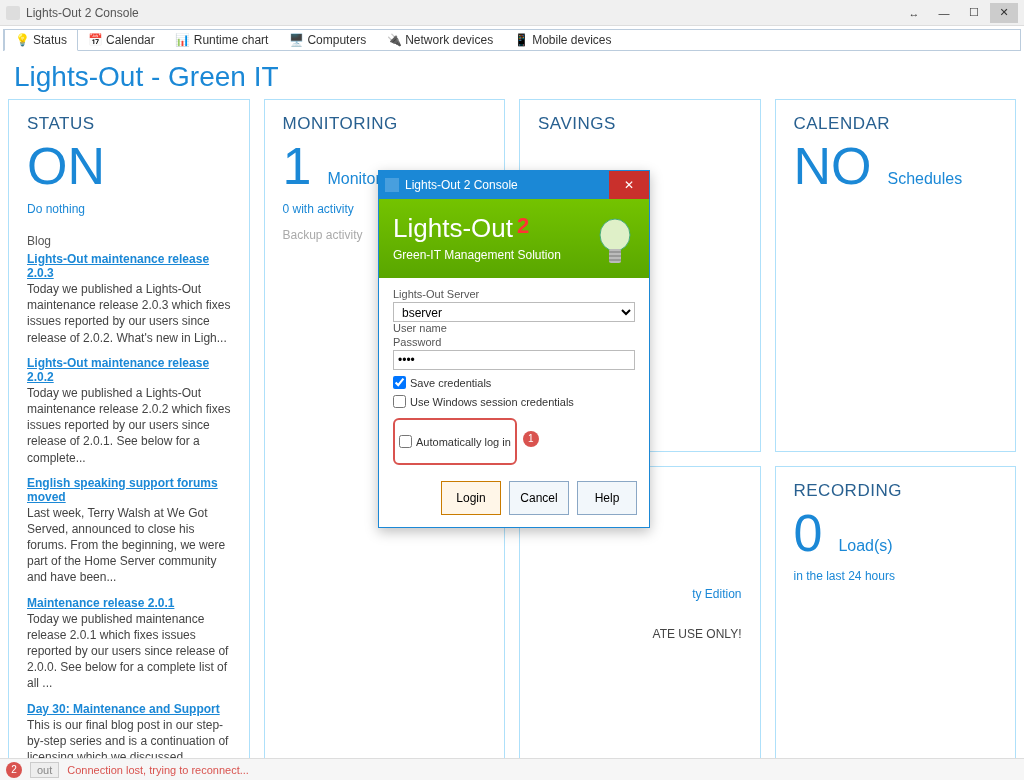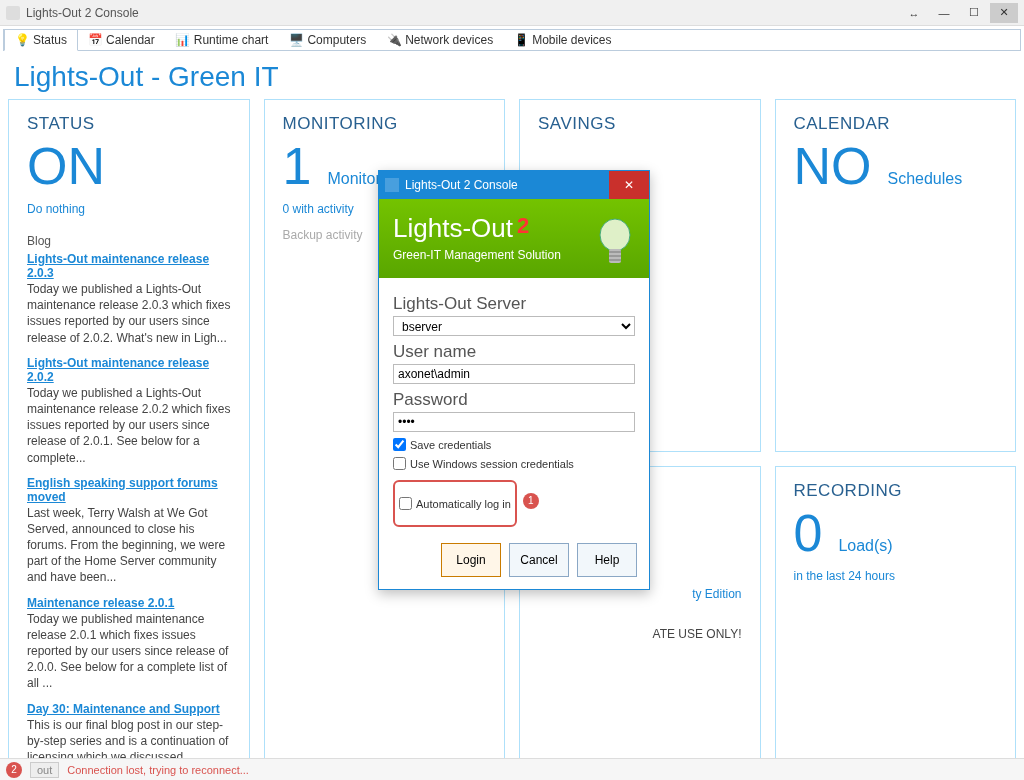--- a/index.html
+++ b/index.html
@@ -51,21 +51,21 @@
 .dialog .dtitle { height: 28px; background: #1b88d6; color: #fff; display: flex; align-items: center; padding: 0 6px; font-size: 12px; }
 .dialog .dtitle .dicon { width: 14px; height: 14px; background: #fff3; margin-right: 6px; }
 .dialog .dtitle .dtext { flex: 1; }
 .dialog .dtitle .dclose { width: 40px; height: 20px; background: #c9302c; color: #fff; display: flex; align-items: center; justify-content: center; margin: -4px -6px -4px 0; height: 28px; cursor: pointer; }
 .dialog .banner { background: #67b400; background: linear-gradient(#74c300,#59a600); color: #fff; padding: 14px 14px 16px; position: relative; }
 .dialog .banner .bt { font-size: 26px; font-weight: 300; }
 .dialog .banner .bt sup { font-size: 22px; color: #f33; font-weight: 600; margin-left: 4px; vertical-align: top;}
 .dialog .banner .bs { font-size: 12px; margin-top: 4px; }
 .dialog .banner .bulb { position: absolute; right: 14px; top: 18px; width: 40px; height: 56px; }
 .dialog .form { padding: 10px 14px 6px; }
-.dialog .form label { display: block; color: #555; font-size: 17px; margin-top: 6px; margin-bottom: 2px; }
+.dialog .form label { display: block; color: #555; font-size: 11px; margin-bottom: 2px; }
 .dialog .form .inp { width: 100%; border: 1px solid #bbb; padding: 2px 4px; font-size: 12px; height: 20px; background: #fff; }
 .dialog .form select.inp { background: #fff; }
 .dialog .chk { display: flex; align-items: center; gap: 4px; margin-top: 6px; font-size: 11px; color: #333; }
 .dialog .chk-hilite { border: 2px solid #d9534f; border-radius: 6px; padding: 15px 4px; display: inline-flex; }
 .dialog .chk-badge { display: inline-flex; width: 16px; height: 16px; background: #d9534f; color: #fff; border-radius: 50%; align-items: center; justify-content: center; font-size: 10px; margin-left: 6px; }
 .dialog .btnrow { display: flex; justify-content: flex-end; gap: 8px; padding: 10px 12px 12px; }
 .dialog .dbtn { min-width: 60px; padding: 9px 10px; border: 1px solid #8aa7c5; background: #f2f7fb; font-size: 12px; cursor: pointer; }
 .dialog .dbtn.primary { border: 1px solid #c97b00; background: #fff6e8; }
 
 
@@ -198,21 +198,20 @@
         <rect x="14" y="32" width="12" height="14" fill="#bbb" rx="2"></rect>
         <rect x="14" y="34" width="12" height="2" fill="#999"></rect>
         <rect x="14" y="38" width="12" height="2" fill="#999"></rect>
         <rect x="14" y="42" width="12" height="2" fill="#999"></rect>
       </svg>
   </div>
   <div class="form">
     <label>Lights-Out Server</label>
     <select class="inp"><option>bserver</option></select>
     <label>User name</label>
-    <input class="inp" value="axonet\admin" style="">
     <label>Password</label>
     <input class="inp" type="password" value="••••" style="">
     <div class="chk">
         <input type="checkbox" checked="" style="">
         <span>Save credentials</span>
       </div>
     <div class="chk">
         <input type="checkbox" style="">
         <span>Use Windows session credentials</span>
       </div>

